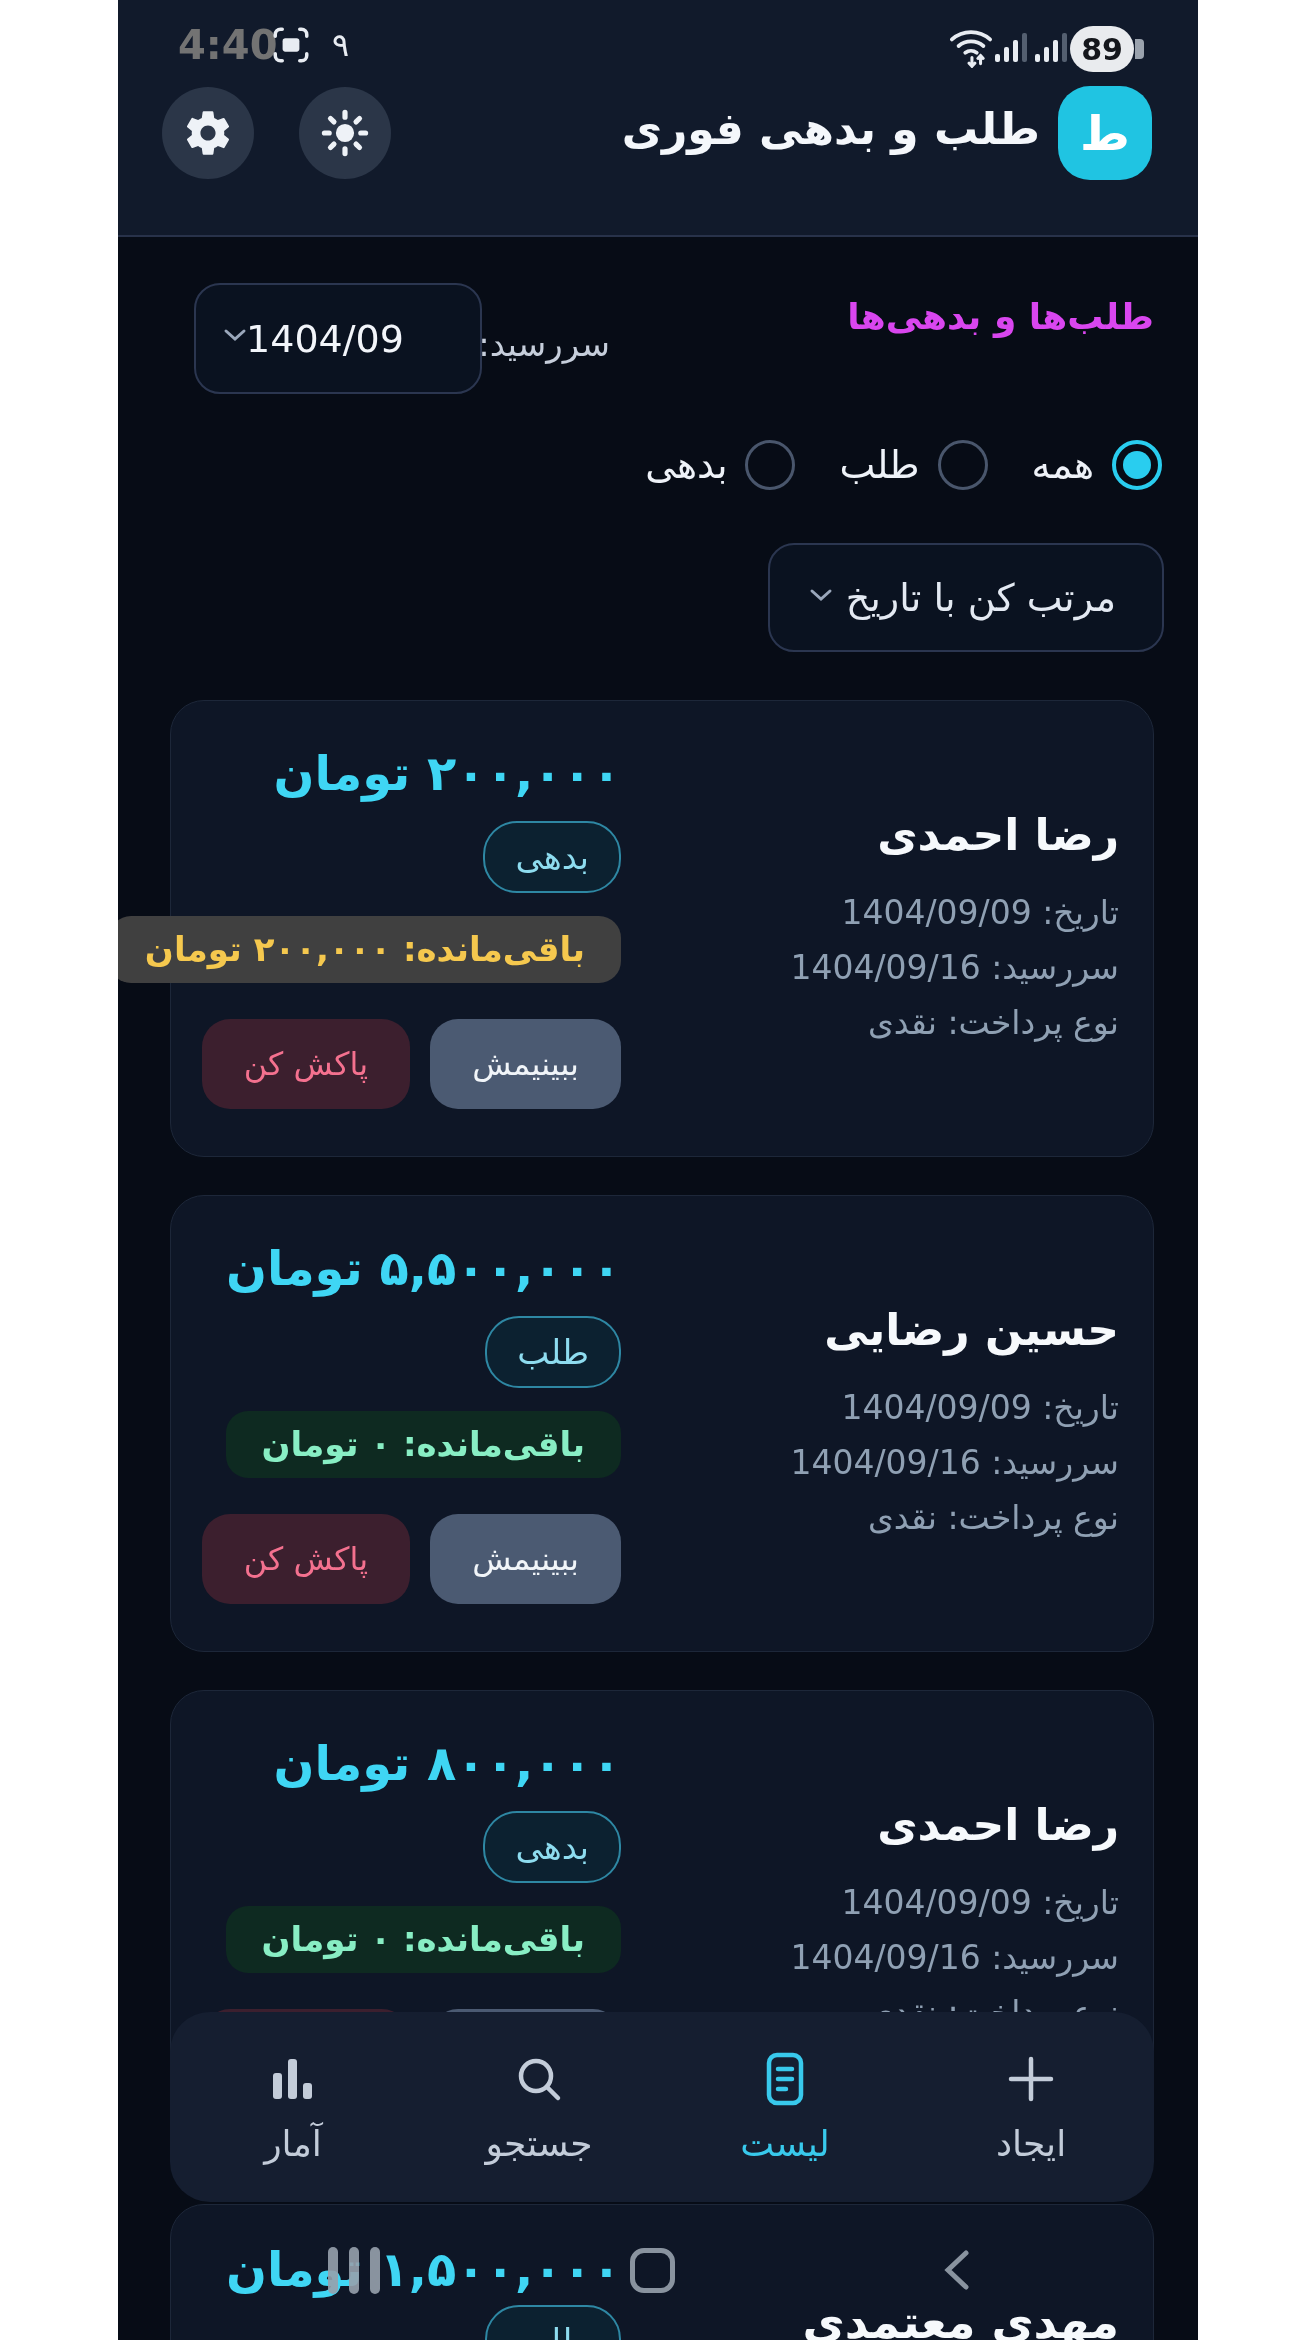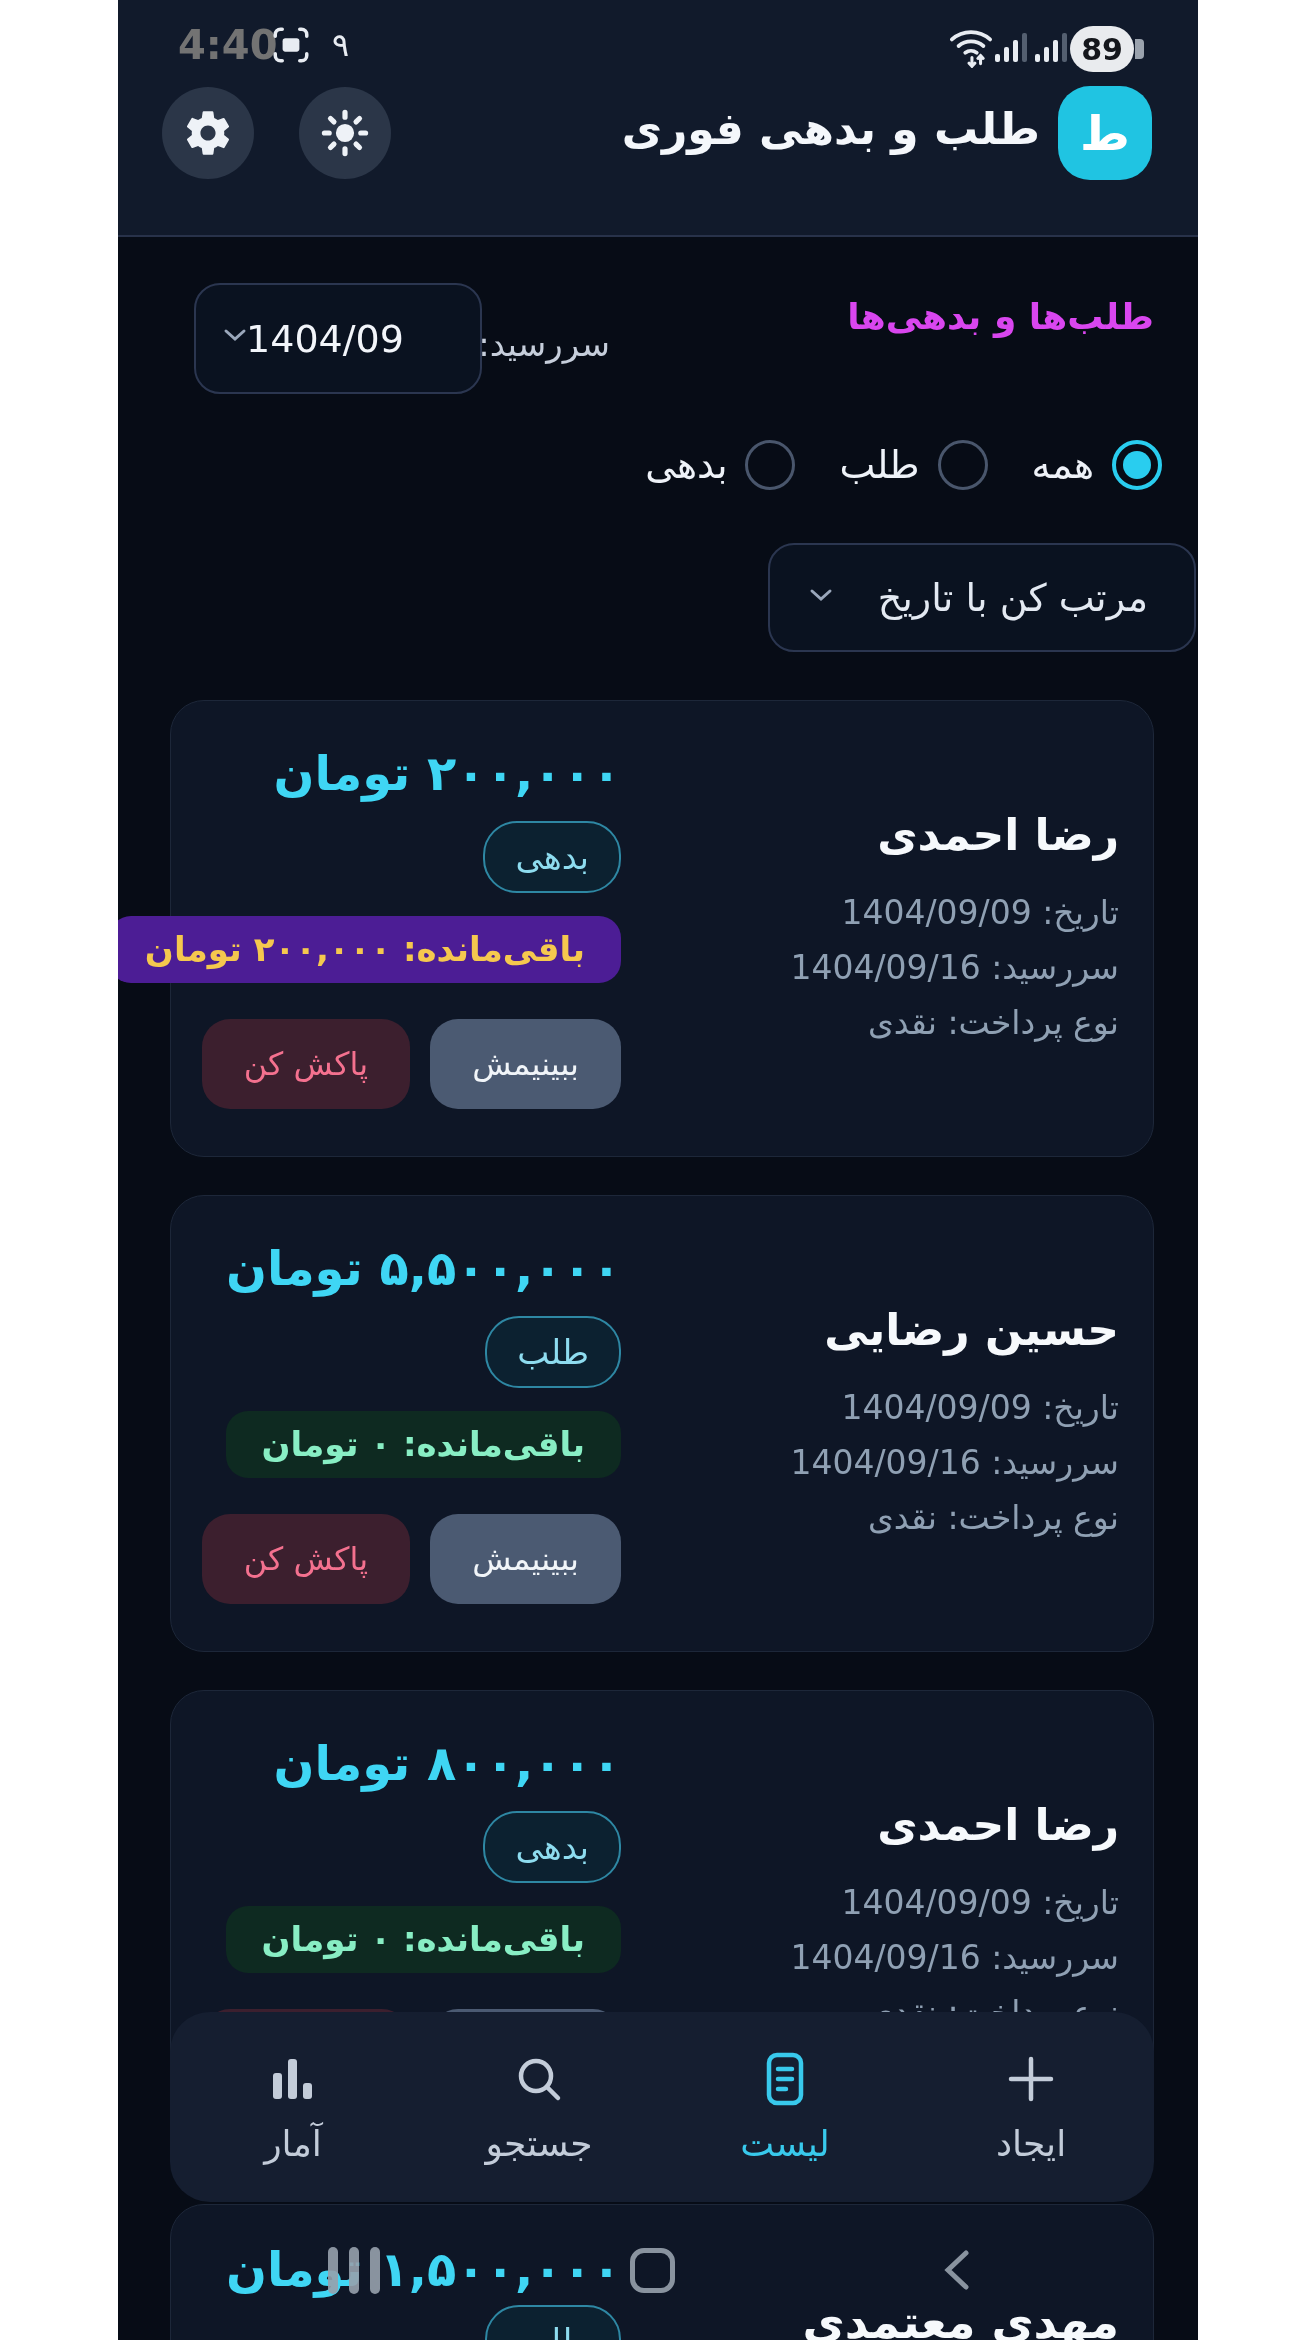--- a/index.html
+++ b/index.html
@@ -43,38 +43,38 @@
              display:flex; align-items:center; justify-content:center; }
   .due-box .val { font-size:38px; color:#f2f5fa; margin-right:26px; }
   .due-box .chev { position:absolute; left:22px; top:38px; }
   .radio-row { position:absolute; right:36px; top:440px; display:flex; gap:44px; align-items:center; }
   .radio-item { display:flex; align-items:center; gap:18px; }
   .radio-dot { width:50px; height:50px; border-radius:50%; border:3px solid #49566c; position:relative; }
   .radio-item.selected .radio-dot { border:4px solid #29cdef; }
   .radio-item.selected .radio-dot::after { content:""; position:absolute; left:7px; top:7px;
              width:28px; height:28px; border-radius:50%; background:#29cdef; }
   .radio-label { font-size:38px; color:#eef2f8; }
-  .sort-box { position:absolute; left:650px; top:543px; width:428px; height:109px;
+  .sort-box { position:absolute; left:650px; top:543px; width:396px; height:109px;
               border:2px solid #2b3650; border-radius:26px; background:#0a1220; }
   .sort-box .txt { position:absolute; right:46px; top:0; line-height:107px; font-size:38px; color:#e3e9f2; white-space:nowrap; }
   .sort-box .chev { position:absolute; left:34px; top:38px; }
 
   
   .card { position:absolute; left:52px; width:984px; height:457px; background:#0e1626;
           border:1px solid #1d2739; border-radius:34px; }
   .card.c1 { top:700px; } .card.c2 { top:1195px; } .card.c3 { top:1690px; }
   .card.c4 { top:2204px; height:320px; }
   .amount { position:absolute; right:532px; top:44px; font-size:48px; font-weight:bold;
             color:#3fd6f4; white-space:nowrap; }
   .type-badge { position:absolute; right:532px; top:120px; height:72px; padding:0 30px;
                 border:2px solid #2e87a3; border-radius:34px; background:#0c2130;
                 font-size:34px; color:#8edcef; line-height:68px; white-space:nowrap; }
   .chip { position:absolute; right:532px; top:215px; height:67px; padding:0 36px;
           border-radius:22px; font-size:34px; font-weight:bold; line-height:67px; white-space:nowrap; }
-  .chip-warning { background:#4c1d95; color:#f5c84e; }
+  .chip-warning { background:#404040; color:#f5c84e; }
   .chip-success { background:#0e2a21; color:#88eec4; }
   .actions { position:absolute; right:532px; top:318px; display:flex; gap:20px; }
   .btn { height:90px; border-radius:28px; font-size:32px; padding:0 42px; line-height:90px;
          white-space:nowrap; border:none; font-family:inherit; }
   .view-btn { background:#4b5a72; color:#f1f5f9; }
   .delete-btn { background:#3c1f2e; color:#f4718f; }
   .person-name { position:absolute; right:34px; top:108px; font-size:44px; font-weight:bold;
                  color:#f6f9fc; white-space:nowrap; }
   .meta { position:absolute; right:34px; font-size:33px; color:#8fa0b3; white-space:nowrap; }
   .m1 { top:192px; } .m2 { top:247px; } .m3 { top:302px; }

